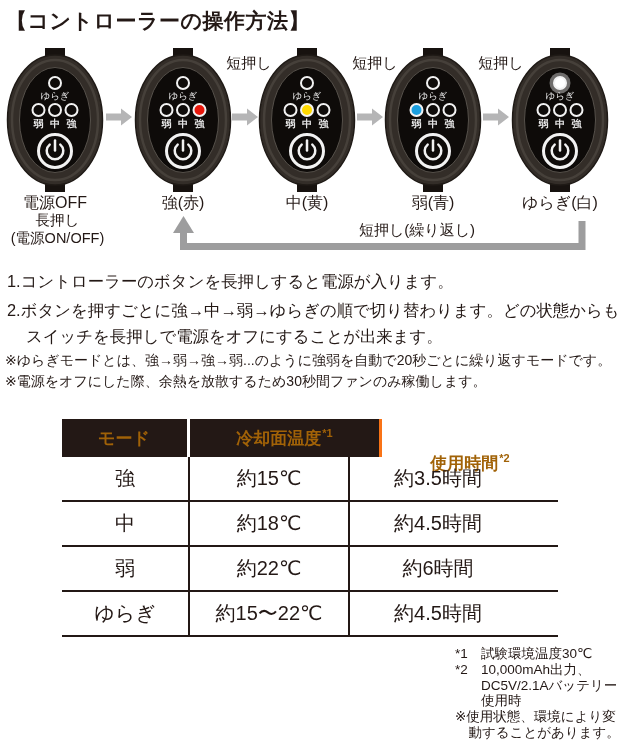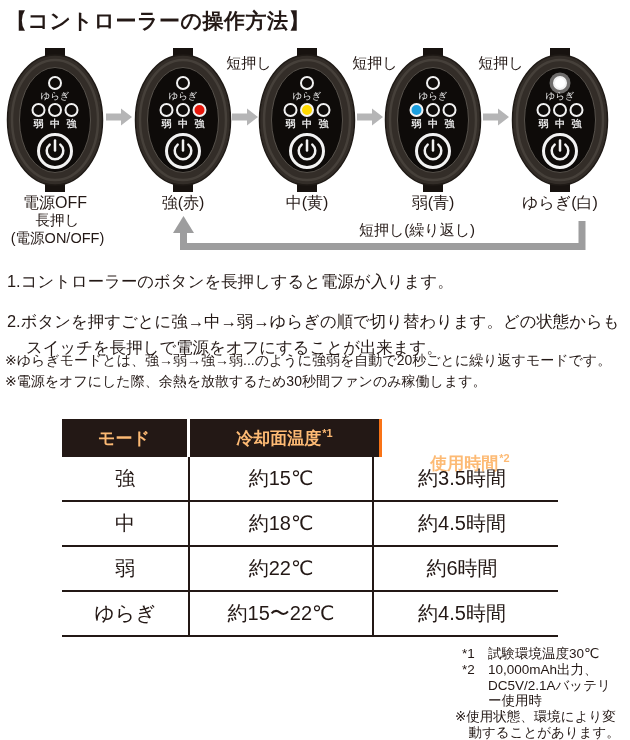--- a/index.html
+++ b/index.html
@@ -27,44 +27,44 @@
   .sp1 { left:204px; } .sp2 { left:330px; } .sp3 { left:456px; }
   .long-press {
     position:absolute; top:211px; left:-25px; width:165px; text-align:center;
     font-size:14.5px; line-height:18px;
   }
   .repeat-label {
     position:absolute; top:221px; left:295px; width:180px; text-align:right; font-size:15px;
   }
   
   .instructions { position:absolute; left:7px; top:268px; width:620px; font-size:16.4px; line-height:26px; }
-  .instr-2 { padding-left:19px; text-indent:-19px; margin-top:14px; }
+  .instr-2 { padding-left:19px; text-indent:-19px; margin-top:3px; }
   .notes { position:absolute; left:5px; top:350px; width:624px; font-size:14px; line-height:20.5px; }
   
   .mode-table { position:absolute; left:62px; top:419px; width:496px; }
   .t-header { display:flex; height:38px; }
   .t-hcell {
-    background:#231815; color:#fdba74; font-size:17px; font-weight:bold;
+    background:#231815; color:#a16207; font-size:17px; font-weight:bold;
     display:flex; align-items:center; justify-content:center; box-sizing:border-box;
   }
   .t-hcell .hsup { font-size:11px; font-weight:bold; position:relative; top:-5px; margin-left:1px; }
   .hc0 { width:128px; border-right:3px solid #fff; }
   .hc1 { width:192px; border-right:3px solid #f97316; }
   .hc2 { width:176px;margin-top:44px; }
   .t-row { display:flex; height:43px; border-bottom:2px solid #231815; }
   .t-cell {
     display:flex; align-items:center; justify-content:center;
     font-size:20px; box-sizing:border-box;
   }
   .tc0 { width:128px; border-right:2px solid #231815; }
-  .tc1 { width:184px; border-right:2px solid #231815; }
+  .tc1 { width:160px; border-right:2px solid #231815; }
   .tc2 { width:176px; }
   
   .footnotes { position:absolute; left:455px; top:646px; width:168px; font-size:13.5px; line-height:15.8px; }
-  .fn-star { margin-left:7px; padding-left:26px; text-indent:-26px; }
+  .fn-star { padding-left:26px; text-indent:-26px; }
   .fn-star .fn-marker { display:inline-block; width:26px; text-indent:0; }
   .fn-note { padding-left:13.5px; text-indent:-13.5px; }
 </style>
 </head>
 <body>
 
 <div class="page">
 
   <div class="title">【コントローラーの操作方法】</div>
 

